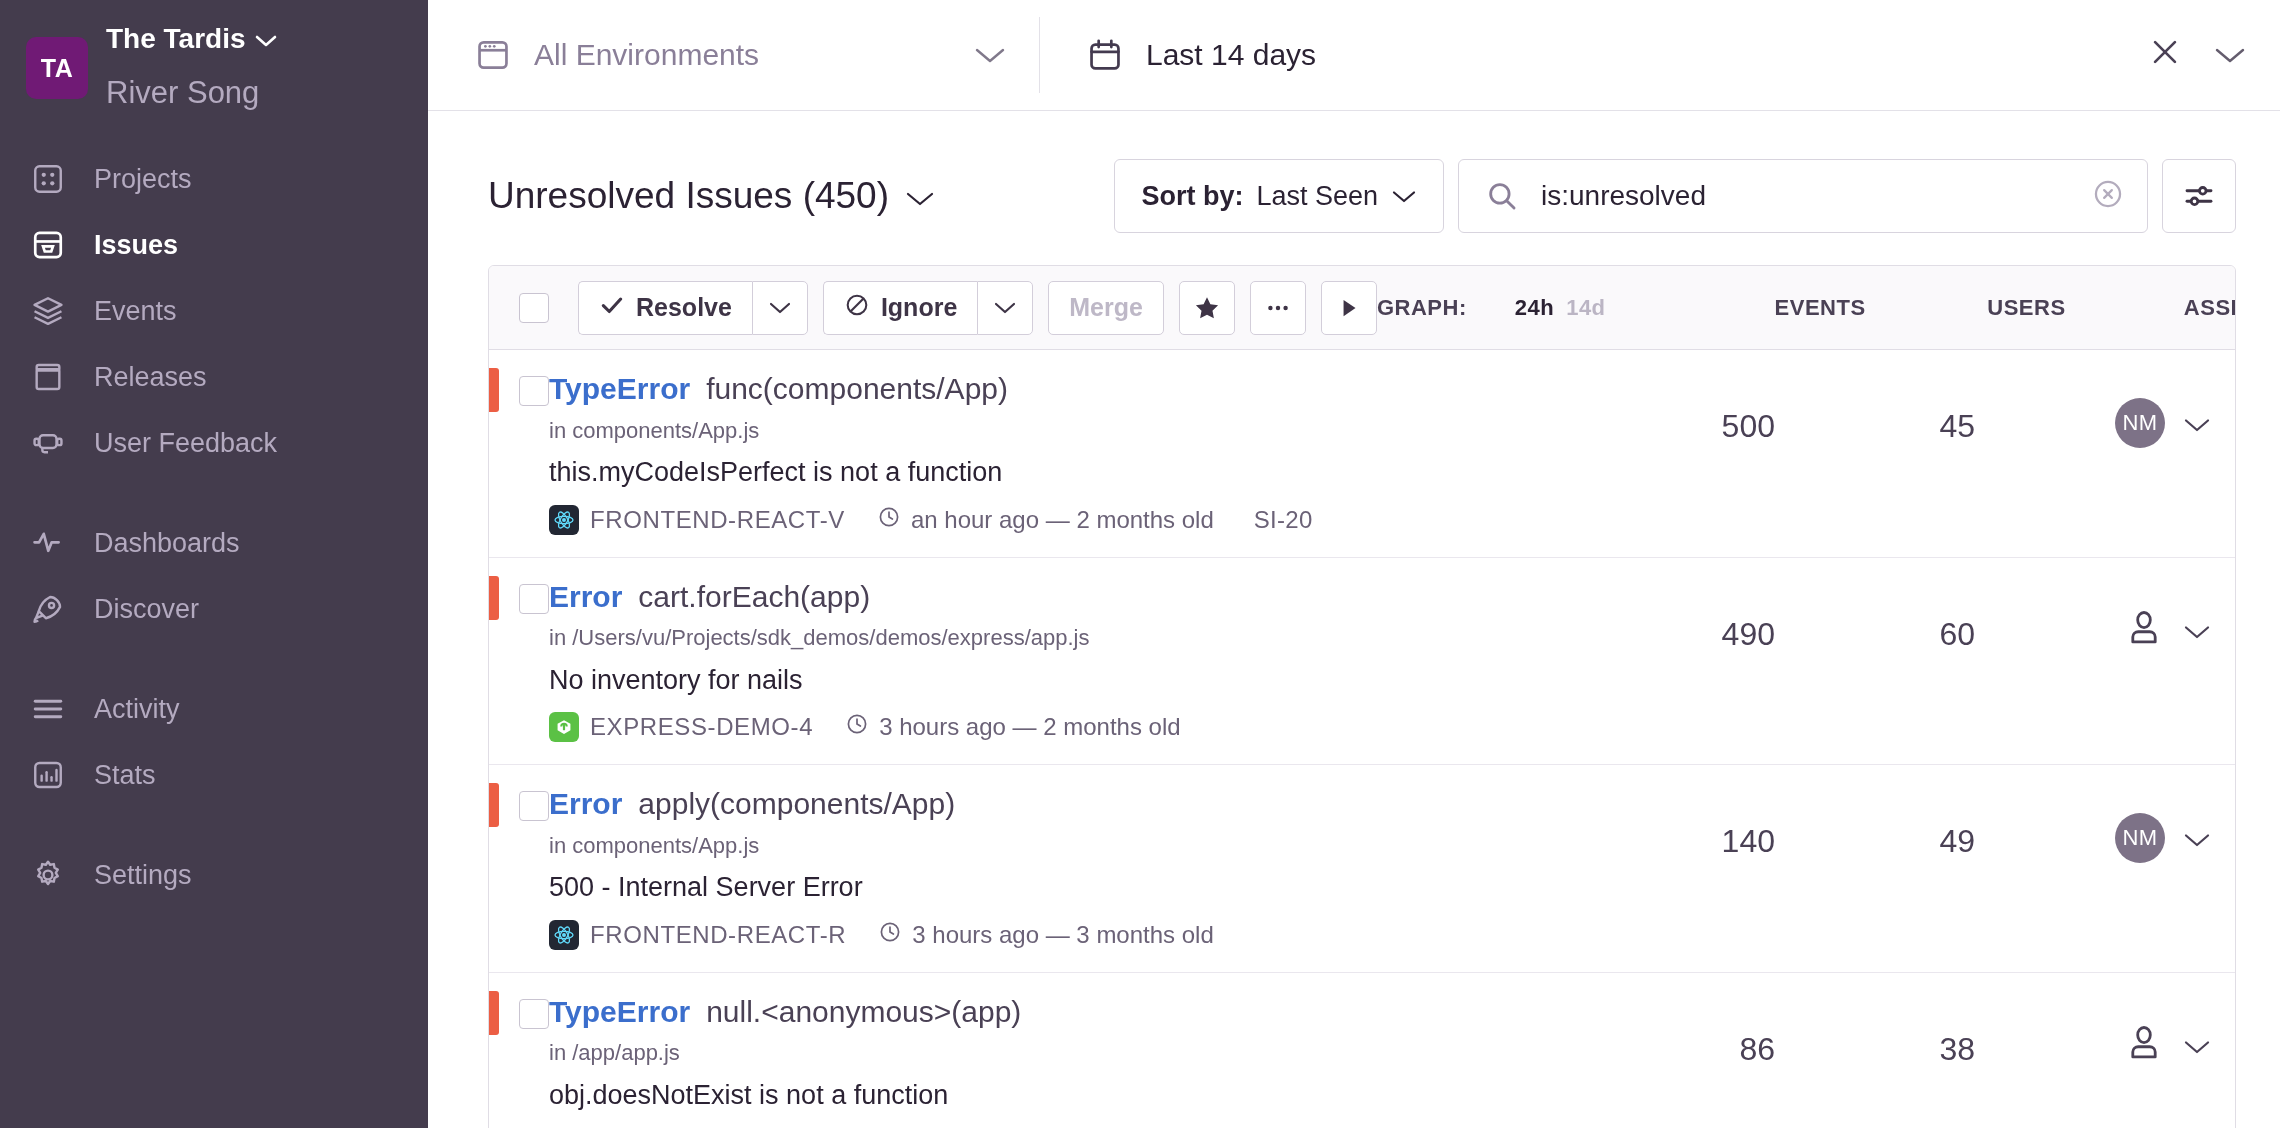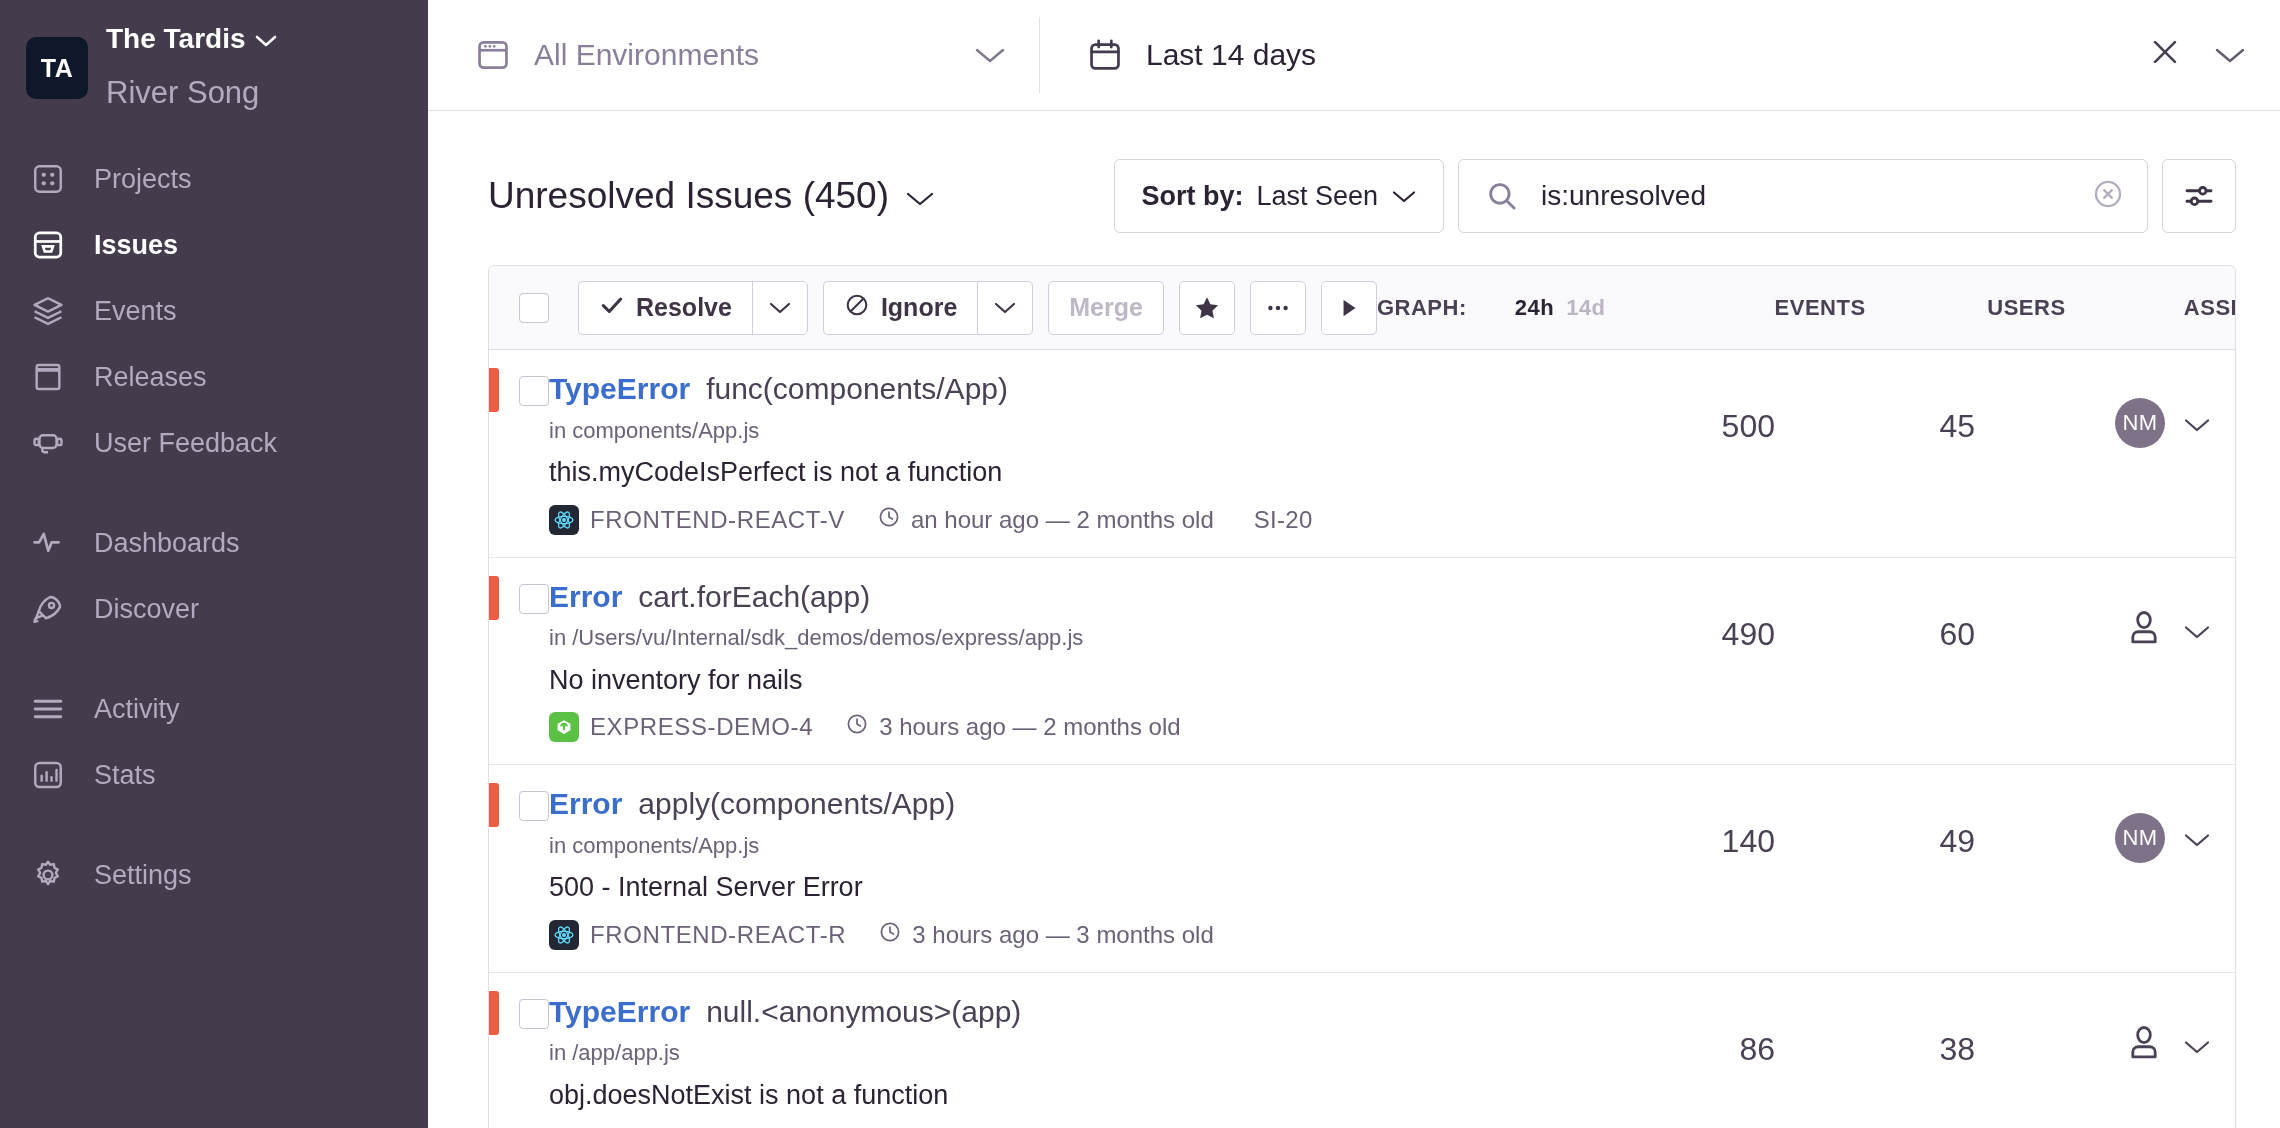--- a/index.html
+++ b/index.html
@@ -32,21 +32,21 @@
     display: flex;
     align-items: center;
     padding: 6px 0 0 26px;
     gap: 18px;
     height: 86px;
   }
   .org-avatar {
     width: 62px;
     height: 62px;
     border-radius: 10px;
-    background: #0f172a;
+    background: #701a75;
     color: #ffffff;
     font-size: 25px;
     font-weight: 600;
     display: flex;
     align-items: center;
     justify-content: center;
     letter-spacing: 0.5px;
     flex: 0 0 62px;
   }
   .org-text { display: flex; flex-direction: column; justify-content: center; }
@@ -771,21 +771,21 @@
         <div class="issue-row">
           <div class="level-bar" style="background: rgb(236, 94, 68);"></div>
           <div class="row-cb">
             <div class="cbox"></div>
           </div>
           <div class="issue-main">
             <div class="issue-title">
               <span class="issue-type">Error</span>
               <span class="issue-culprit">cart.forEach(app)</span>
             </div>
-            <div class="issue-location">in /Users/vu/Internal/sdk_demos/demos/express/app.js</div>
+            <div class="issue-location">in /Users/vu/Projects/sdk_demos/demos/express/app.js</div>
             <div class="issue-message">No inventory for nails</div>
             <div class="issue-meta">
               <span class="proj-badge">
                 <span class="proj-icon-node">
                   <svg width="22" height="22" viewBox="0 0 24 24" fill="none" stroke="#ffffff" stroke-width="2" stroke-linejoin="round">
                     <path d="M12 4.5l7 4v7l-7 4-7-4v-7z" fill="#ffffff" stroke="none"></path>
                     <path d="M12 8.5v7" stroke="#5BC145" stroke-width="2.4"></path>
                     <path d="M9 11.5c0-1.6 1.3-3 3-3s3 1.4 3 3" stroke="#5BC145" stroke-width="2.2" fill="none"></path>
                   </svg>
                 </span>

